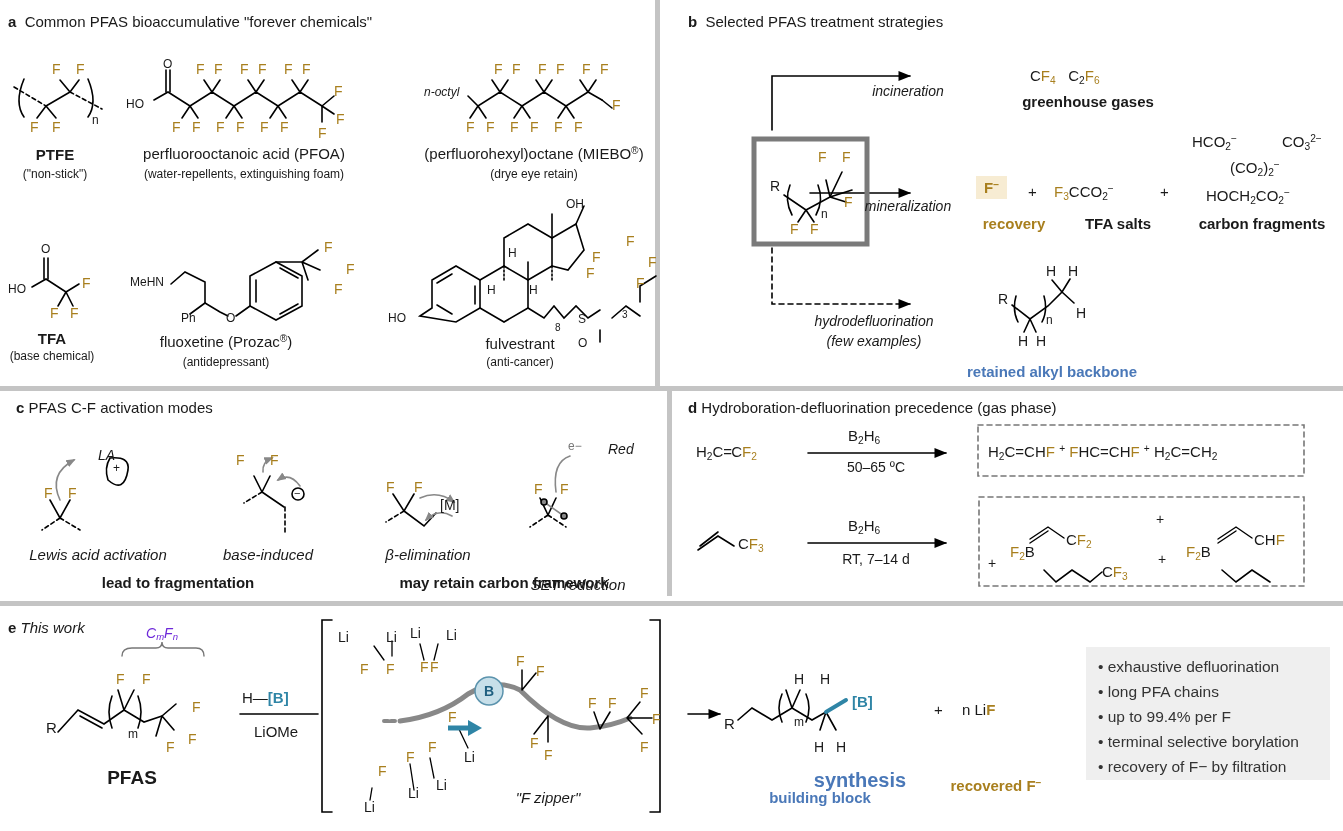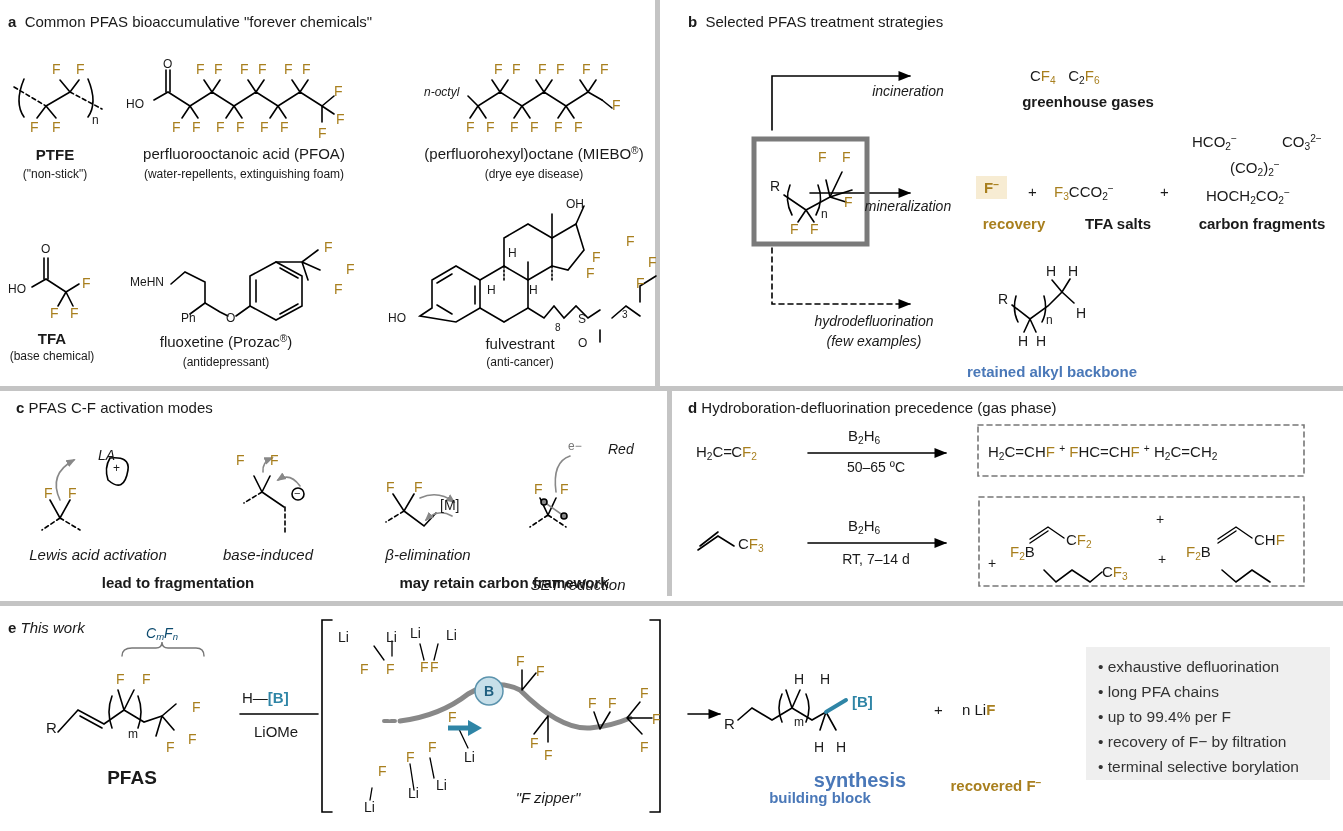--- a/index.html
+++ b/index.html
@@ -248,21 +248,21 @@
     <span class="t f" style="left:600px;top:62px;">F</span>
   <span class="t f" style="left:612px;top:98px;">F</span>
   <span class="t f" style="left:466px;top:120px;">F</span>
     <span class="t f" style="left:486px;top:120px;">F</span>
   <span class="t f" style="left:510px;top:120px;">F</span>
     <span class="t f" style="left:530px;top:120px;">F</span>
   <span class="t f" style="left:554px;top:120px;">F</span>
     <span class="t f" style="left:574px;top:120px;">F</span>
 </div>
 <span class="t c" style="left:534px;top:146px;font-size:15px;"><span>(perfluorohexyl)octane (MIEBO</span><sup>®</sup><span>)</span></span>
-<span class="t c sm" style="left:534px;top:168px;">(drye eye disease)</span>
+<span class="t c sm" style="left:534px;top:168px;">(drye eye retain)</span>
 
 <span class="t sm" style="left:8px;top:283px;">HO</span>
 <span class="t sm" style="left:41px;top:243px;">O</span>
 <span class="t f" style="left:82px;top:276px;">F</span>
 <span class="t f" style="left:50px;top:306px;">F</span>
 <span class="t f" style="left:70px;top:306px;">F</span>
 <span class="t c b" style="left:52px;top:331px;font-size:15px;">TFA</span>
 <span class="t c sm" style="left:52px;top:350px;">(base chemical)</span>
 
 <span class="t sm" style="left:130px;top:276px;">MeHN</span>
@@ -373,21 +373,21 @@
 <span class="t" style="left:988px;top:556px;">+</span>
 <span class="t" style="left:1010px;top:544px;font-size:15px;"><span class="f">F<sub>2</sub></span>B</span>
 <span class="t" style="left:1102px;top:564px;font-size:15px;">C<span class="f">F<sub>3</sub></span></span>
 <span class="t" style="left:1158px;top:552px;">+</span>
 <span class="t" style="left:1186px;top:544px;font-size:15px;"><span class="f">F<sub>2</sub></span>B</span>
 
 <div class="t hdr" style="left:8px; top:620px;">
   <span class="lbl">e</span>
   <span class="i">This work</span>
 </div>
-<span class="t c i" style="left:162px;top:626px;color:#0c4a6e;">C<sub>m</sub>F<sub>n</sub></span>
+<span class="t c i" style="left:162px;top:626px;color:#6d28d9;">C<sub>m</sub>F<sub>n</sub></span>
 <span class="t" style="left:46px;top:720px;font-size:15px;">R</span>
 <span class="t f" style="left:116px;top:672px;">F</span>
 <span class="t f" style="left:142px;top:672px;">F</span>
 <span class="t sm" style="left:128px;top:728px;">m</span>
 <span class="t f" style="left:192px;top:700px;">F</span>
 <span class="t f" style="left:188px;top:732px;">F</span>
 <span class="t f" style="left:166px;top:740px;">F</span>
 <span class="t c b" style="left:132px;top:768px;font-size:19px;">PFAS</span>
 
 <span class="t" style="left:242px;top:690px;font-size:15px;">H—<span class="teal b">[B]</span></span>
@@ -435,15 +435,15 @@
 <span class="t c b blue" style="left:860px;top:770px;font-size:20px;">synthesis</span>
 <span class="t c b blue" style="left:820px;top:790px;font-size:15px;">building block</span>
 <span class="t" style="left:934px;top:702px;font-size:15px;">+</span>
 <span class="t" style="left:962px;top:702px;font-size:15px;">n Li<span class="f b">F</span></span>
 <span class="t c b gold" style="left:996px;top:778px;font-size:15px;">recovered F<sup>−</sup></span>
 
 <div class="abs" style="left:1098px; top:654px;">
   <div class="grayboxtext">• <span>exhaustive defluorination</span></div>
   <div class="grayboxtext">• <span>long PFA chains</span></div>
   <div class="grayboxtext">• <span>up to 99.4% per F</span></div>
+  <div class="grayboxtext">• <span>terminal selective borylation</span></div>
   <div class="grayboxtext">• <span>recovery of F− by filtration</span></div>
-  <div class="grayboxtext">• <span>terminal selective borylation</span></div>
 </div>
 
 </body></html>

